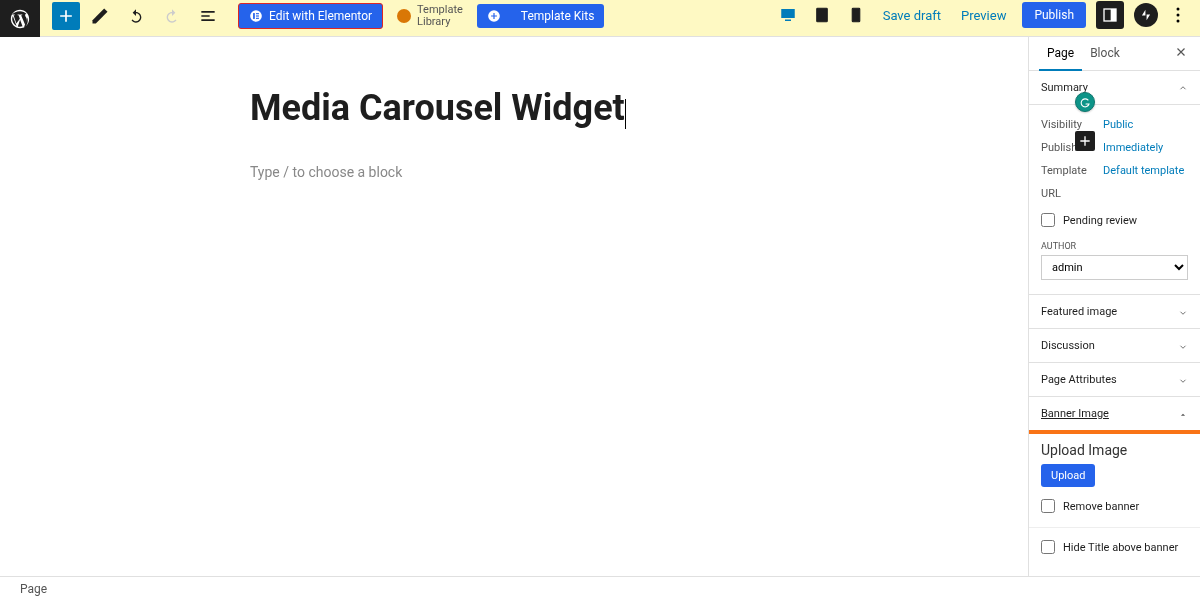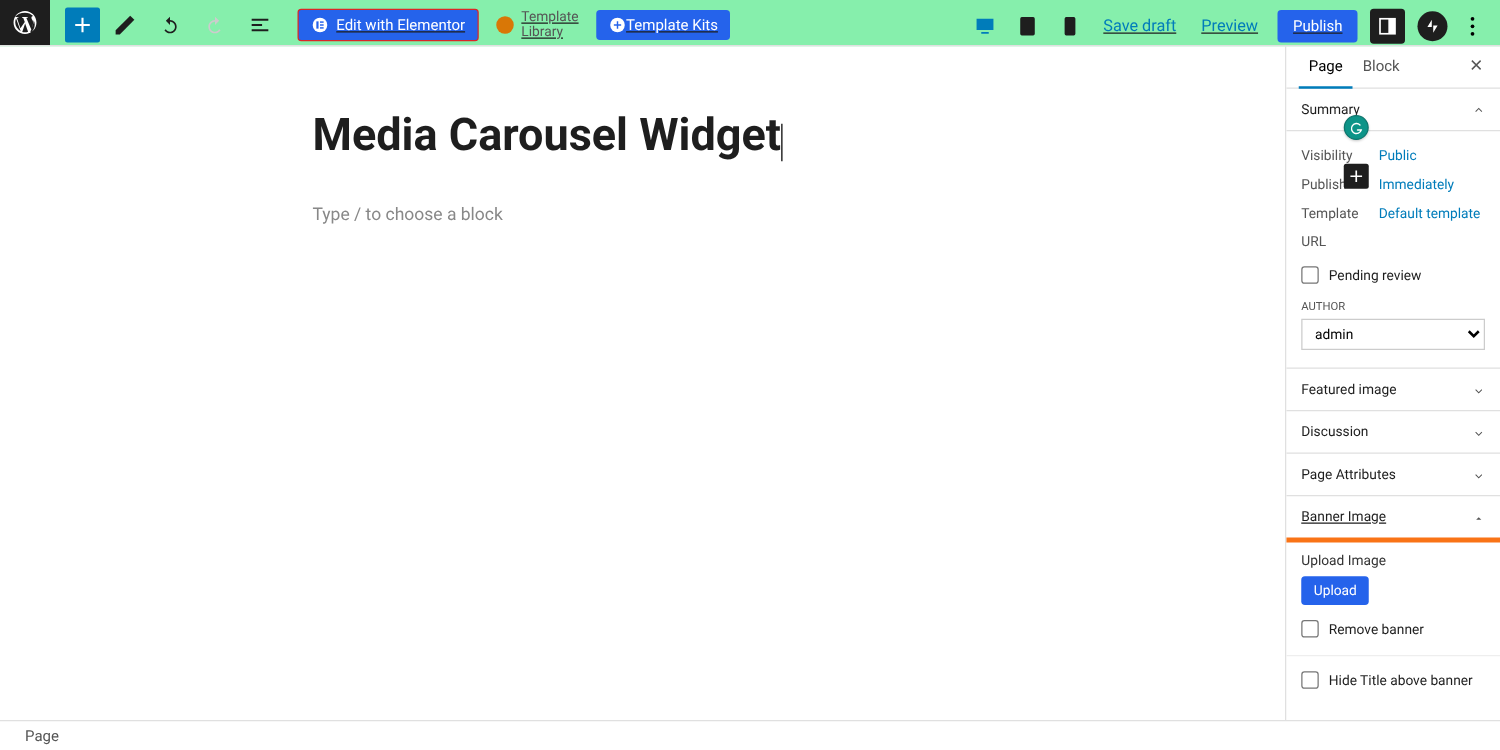--- a/index.html
+++ b/index.html
@@ -1,31 +1,31 @@
 <!DOCTYPE html>
 <html><head>
 <meta charset="utf-8">
 <style>
 * { margin: 0; padding: 0; box-sizing: border-box; font-family: -apple-system, BlinkMacSystemFont, "Segoe UI", Roboto, sans-serif; }
 body { font-size: 13px; color: #1e1e1e; background: #fff; }
 .app { display: flex; flex-direction: column; height: 600px; width: 1200px; }
-.topbar { display: flex; align-items: flex-end; height: 37px; border-bottom: 1px solid #e0e0e0; background: #86efac; text-decoration: underline; }
+.topbar { display: flex; align-items: flex-start; height: 37px; border-bottom: 1px solid #e0e0e0; background: #fef9c3; }
 .wp-logo { width: 40px; height: 37px; background: #1e1e1e; display: flex; align-items: center; justify-content: center; }
 .wp-logo svg { width: 22px; height: 22px; fill: #fff; }
 .tb-left { display: flex; align-items: center; gap: 4px; padding-left: 12px; }
 .btn-add { width: 28px; height: 28px; background: #007cba; border-radius: 2px; display: flex; align-items: center; justify-content: center; cursor: pointer; }
 .btn-add svg { width: 20px; height: 20px; fill: #fff; }
 .icon-btn { width: 32px; height: 32px; display: flex; align-items: center; justify-content: center; cursor: pointer; }
 .icon-btn svg { width: 20px; height: 20px; fill: #1e1e1e; }
 .icon-btn.disabled svg { fill: #ccc; }
 .elementor-btn { margin-left: 10px; background: #2563eb; color: #fff; border: 1px solid #dc2626; border-radius: 3px; padding: 5px 10px; font-size: 12px; display: flex; align-items: center; gap: 6px; cursor: pointer; }
 .elementor-btn.red-outline { border: 1px solid #dc2626; }
 .template-lib { margin-left: 10px; display: flex; align-items: center; gap: 6px; font-size: 11px; color: #555; cursor: pointer; }
 .template-lib .circ { width: 14px; height: 14px; border-radius: 50%; background: #d97706; }
-.template-kits { margin-left: 10px; background: #2563eb; color: #fff; border-radius: 3px; padding: 5px 10px; font-size: 12px; display: flex; align-items: center; gap: 0; cursor: pointer; }
+.template-kits { margin-left: 10px; background: #2563eb; color: #fff; border-radius: 3px; padding: 5px 10px; font-size: 12px; display: flex; align-items: center; gap: 20px; cursor: pointer; }
 .tb-right { margin-left: auto; display: flex; align-items: center; gap: 4px; padding-right: 10px; }
 .device-btn { width: 30px; height: 30px; display: flex; align-items: center; justify-content: center; cursor: pointer; }
 .device-btn.active svg { fill: #007cba; }
 .device-btn svg { width: 18px; height: 18px; fill: #1e1e1e; }
 .link-btn { color: #007cba; font-size: 13px; padding: 0 8px; cursor: pointer; }
 .publish-btn { background: #2563eb; color: #fff; border-radius: 3px; padding: 6px 12px; font-size: 12px; cursor: pointer; margin: 0 4px; }
 .sq-btn { width: 28px; height: 28px; background: #1e1e1e; border-radius: 3px; display: flex; align-items: center; justify-content: center; cursor: pointer; margin: 0 2px; }
 .sq-btn svg { width: 16px; height: 16px; fill: #fff; }
 .circle-btn { width: 24px; height: 24px; background: #1e1e1e; border-radius: 50%; display: flex; align-items: center; justify-content: center; cursor: pointer; margin: 0 4px; }
 .circle-btn svg { width: 14px; height: 14px; fill: #fff; }
@@ -53,21 +53,21 @@
 .row .value { color: #007cba; cursor: pointer; flex:1; }
 .row .value.url { font-size: 10px; line-height: 1.3; word-break: break-all; }
 .checkbox-row { display: flex; align-items: center; gap: 8px; padding: 8px 0; font-size: 11px; }
 .checkbox-row input { width: 14px; height: 14px; cursor: pointer; border:1px solid #888; }
 .author-label { font-size: 9px; text-transform: uppercase; color: #555; padding-top: 6px; padding-bottom: 4px; }
 .author-select { width: 100%; border: 1px solid #ccc; padding: 4px 6px; font-size: 11px; background: #fff; cursor: pointer; }
 .upload-btn { background: #2563eb; color: #fff; border-radius: 3px; padding: 5px 10px; font-size: 11px; border: none; cursor: pointer; margin-top: 6px; }
 .footer { height: 24px; border-top: 1px solid #e0e0e0; display: flex; align-items: center; padding: 0 20px; font-size: 12px; color: #555; }
 .footer-item { cursor: pointer; }
 .chev { width: 10px; height: 10px; }
-.upload-label { font-size:11px; color:#333; }
+.upload-label { font-size:14px; color:#333; }
 </style>
 </head>
 <body>
 
 <div class="app">
   <div class="topbar">
     <div class="wp-logo">
       <svg viewBox="0 0 24 24">
           <path d="M12 2C6.5 2 2 6.5 2 12s4.5 10 10 10 10-4.5 10-10S17.5 2 12 2zM3.5 12c0-1.2.3-2.4.7-3.4l4 11C5.5 18 3.5 15.2 3.5 12zm8.5 8.5c-.8 0-1.6-.1-2.4-.3l2.5-7.4 2.6 7.2c-.9.3-1.8.5-2.7.5zm1.2-12.5c.5 0 1-.1 1-.1.5 0 .4-.7 0-.7 0 0-1.4.1-2.3.1-.8 0-2.2-.1-2.2-.1-.5 0-.5.7-.1.7 0 0 .4.1.9.1l1.3 3.6L8 17l-3-9c.5 0 1-.1 1-.1.5 0 .4-.7 0-.7 0 0-1.4.1-2.3.1h-.3C5 4.8 8.3 3.5 12 3.5c2.8 0 5.3 1.1 7.1 2.8h-.1c-.8 0-1.4.7-1.4 1.5 0 .7.4 1.3.8 2 .3.6.7 1.3.7 2.4 0 .7-.3 1.6-.7 2.7L17.5 18l-4.3-10zm6.4 2c.6 1.2.9 2.5.9 4 0 3.1-1.7 5.8-4.2 7.3l2.6-7.5c.5-1.2.6-2.2.6-3 .1-.3.1-.6.1-.8z"></path>
         </svg>

